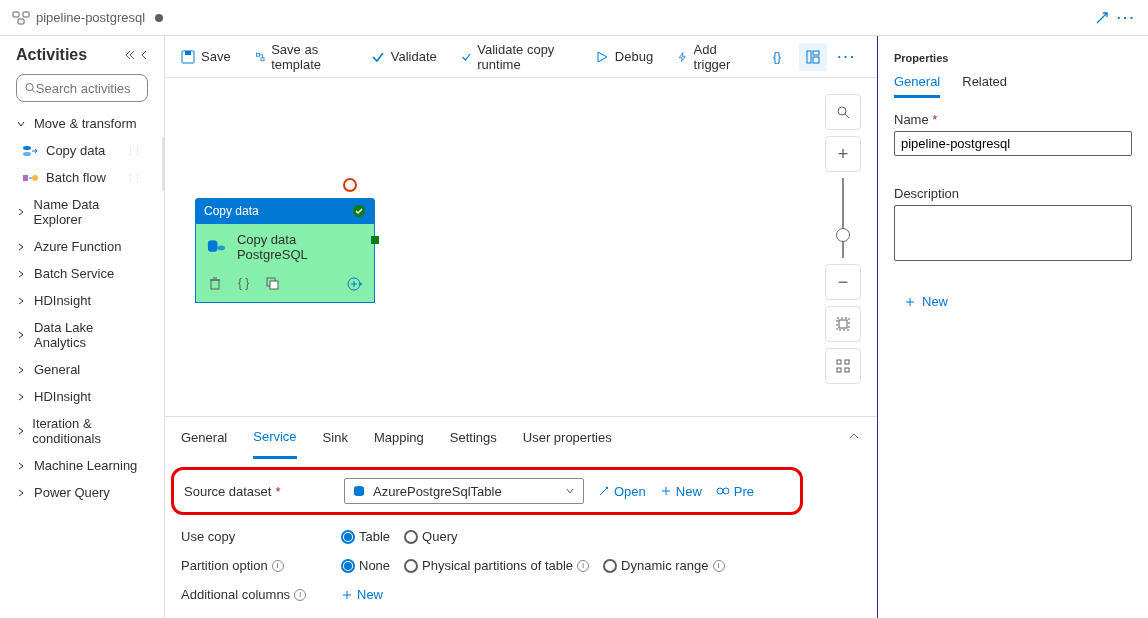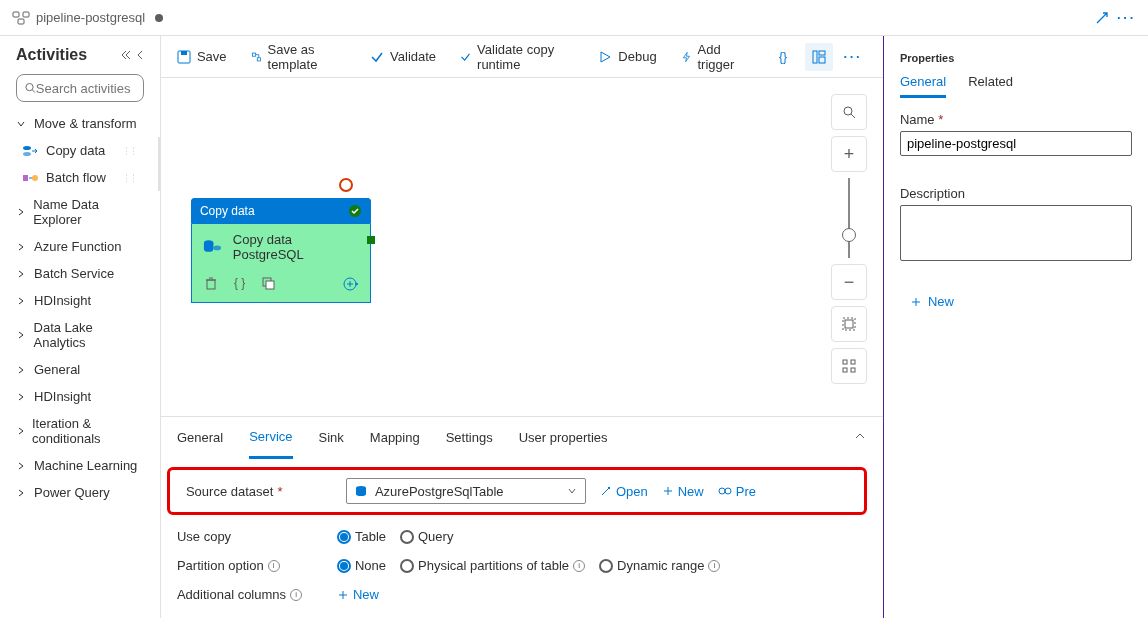--- a/index.html
+++ b/index.html
@@ -44,21 +44,21 @@
 .node-port { position:absolute; right:-5px; top:12px; width:8px; height:8px; background:#107c10; }
 .bottom-panel { border-top: 1px solid #e1e1e1; padding: 0 16px 16px; position: relative;}
 .btabs { display:flex; gap:26px; border-bottom:1px solid transparent; height:42px; align-items:center; }
 .btab { cursor:pointer; color:#323130; height:42px; display:flex; align-items:center; }
 .btab.active { color:#0078d4; border-bottom:3px solid #0078d4; }
 .collapse-caret { position:absolute; right:16px; top:12px; cursor:pointer; color:#605e5c; }
 .form-row { display:flex; align-items:center; margin-top: 14px; }
 .form-label { width: 160px; display:flex; align-items:center; gap:4px; }
 .req { color:#a4262c; }
 .info-icon { width:12px; height:12px; border:1px solid #8a8886; border-radius:50%; font-size:8px; display:inline-flex; align-items:center; justify-content:center; color:#605e5c; }
-.highlight-box { border:3px solid #e60000; padding:8px 16px; margin:8px 0 0 -10px; display:flex; align-items:center; border-radius:6px; width:700px; }
+.highlight-box { border:3px solid #e60000; padding:8px 10px; margin:8px 0 0 -10px; display:flex; align-items:center; border-radius:12px; width:632px; }
 .select { border:1px solid #8a8886; height:26px; width:240px; display:flex; align-items:center; padding:0 8px; gap:8px; border-radius:2px; cursor:pointer; }
 .select .chevd { margin-left:auto; }
 .link-btn { display:flex; align-items:center; gap:4px; color:#0078d4; margin-left:14px; cursor:pointer; }
 .radio { width:14px; height:14px; border:2px solid #605e5c; border-radius:50%; display:inline-flex; align-items:center; justify-content:center; margin-right:4px; }
 .radio.checked { border-color:#0078d4; }
 .radio.checked::after { content:''; width:8px; height:8px; background:#0078d4; border-radius:50%; }
 .radio-opt { display:flex; align-items:center; margin-right:14px; cursor:pointer; }
 .props { width: 270px; padding: 16px 16px; }
 .props h3 { font-size:11px; font-weight:600; margin-bottom:10px; }
 .ptabs { display:flex; gap:22px; border-bottom: none; margin-bottom:14px; }

